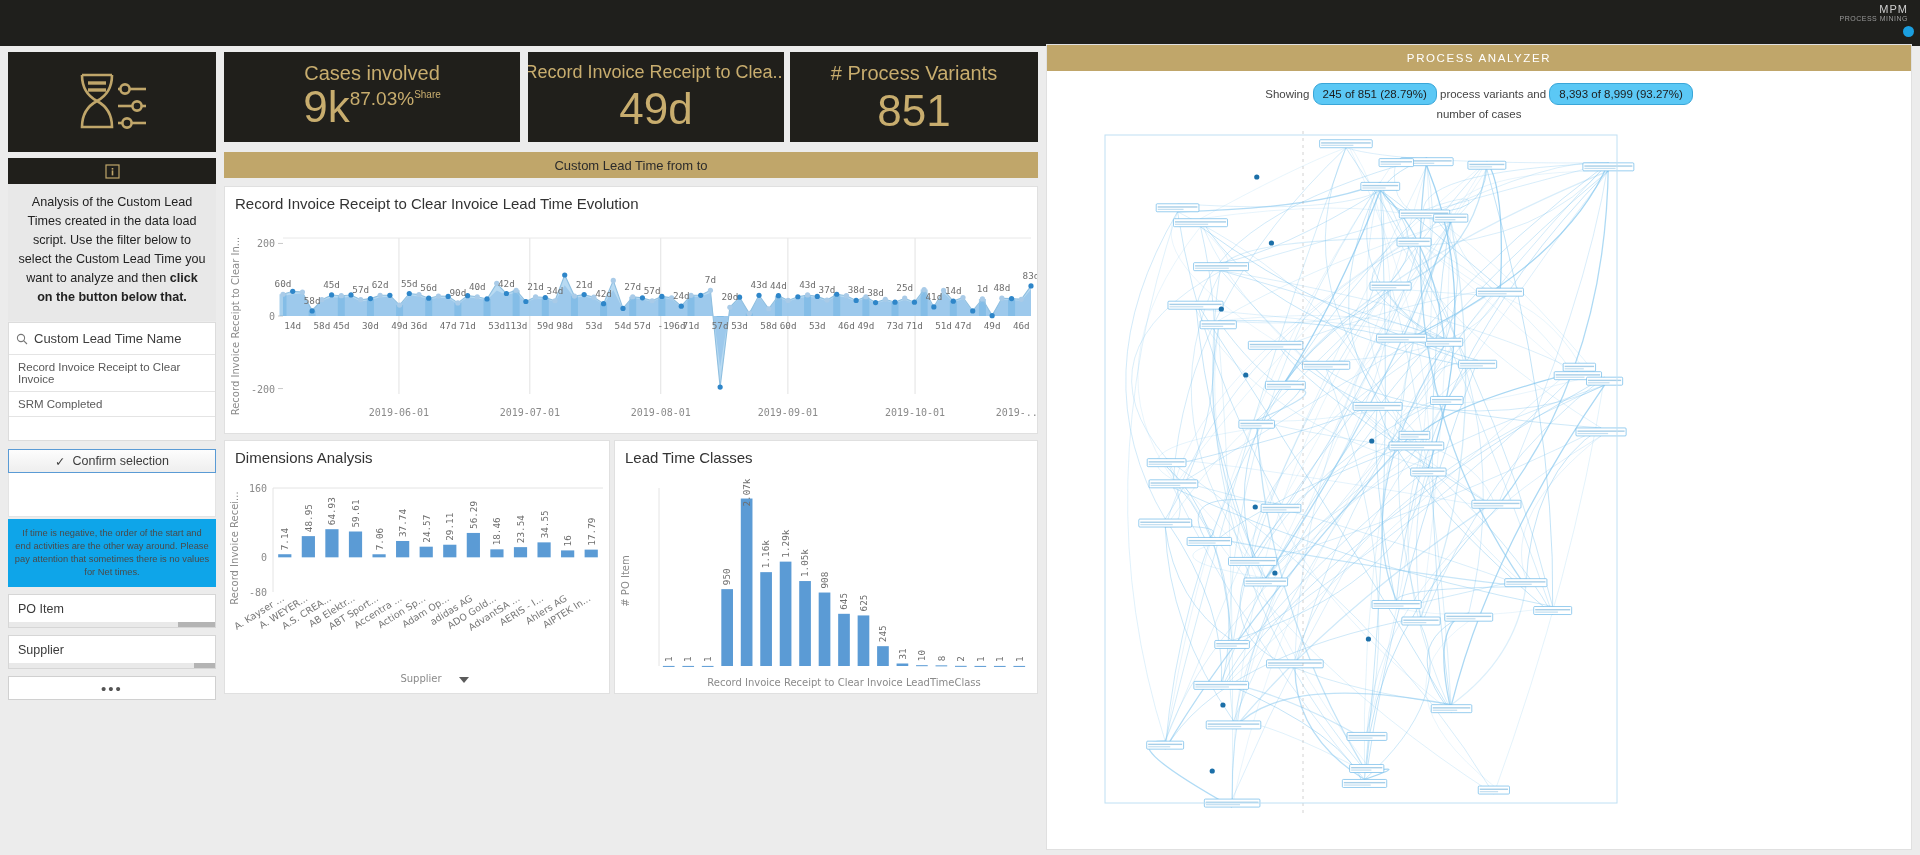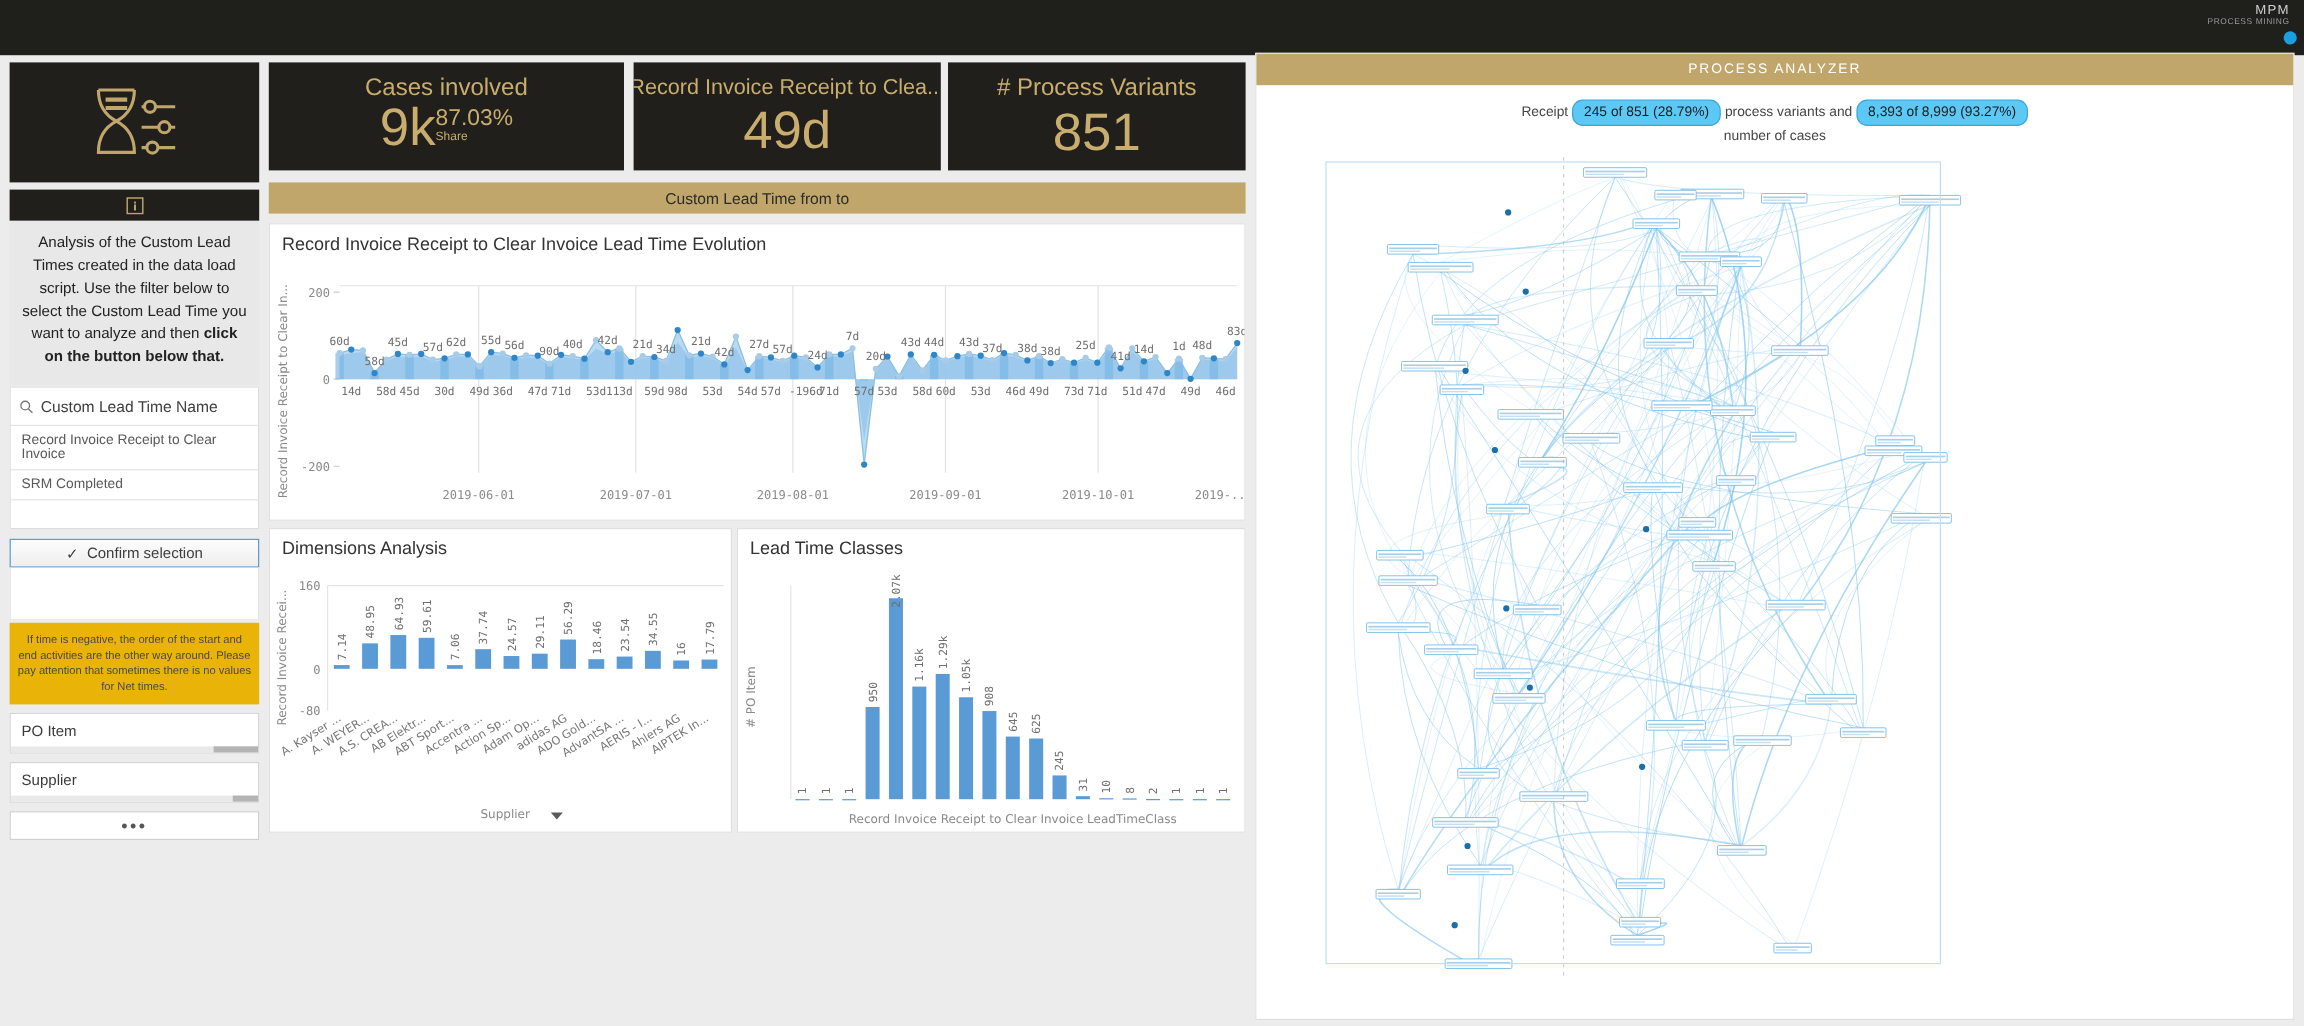--- a/index.html
+++ b/index.html
@@ -28,37 +28,37 @@
   .info-box b { font-weight:bold; }
   .filterbox { width:208px; background:#fff; margin-top:1px; border:1px solid #dcdcdc; }
   .filter-title { display:flex; align-items:center; gap:6px; padding:8px 8px 8px 7px;
       font-size:13px; color:#3d3d3d; }
   .fl-row { padding:6px 9px; font-size:11.5px; color:#595959; border-top:1px solid #e4e4e4;}
   .fl-row.empty { height:24px; }
   .confirm { width:208px; margin-top:8px; height:24px; border:1px solid #5a9bd5;
       background:linear-gradient(#fdfdfd,#eeeeee); display:flex; align-items:center;
       justify-content:center; gap:7px; font-size:12.5px; color:#3d3d3d; }
   .whitepad { width:208px; height:44px; background:#fff; border:1px solid #e4e4e4; border-top:none;}
-  .note { width:208px; background:#eab308; font-size:9.3px; color:#4a4a4a; text-align:center;
+  .note { width:208px; background:#0ea5e9; font-size:9.3px; color:#4a4a4a; text-align:center;
       padding:8px 6px; line-height:13px; margin-top:2px; }
   .lb { width:208px; margin-top:7px; background:#fff; border:1px solid #d6d6d6; }
   .lb .lbl { padding:7px 9px 6px 9px; font-size:12.5px; color:#3a3a3a; }
   .lb .bar { height:5px; background:#e9e9e9; position:relative; }
   .lb .bar i { position:absolute; right:0; top:0; height:5px; background:#b4b4b4; display:block;}
   .dots { width:208px; margin-top:7px; height:24px; border:1px solid #d0d0d0; background:#fff;
       display:flex; align-items:center; justify-content:center; color:#555; font-size:15px;
       letter-spacing:2px;}
 
   
   .kpi { position:absolute; background:#201f1b; display:flex; flex-direction:column;
       align-items:center; justify-content:flex-start; color:#c8ad6e; overflow:hidden;}
   .kpi .k-t { font-size:20px; margin-top:10px; white-space:nowrap; }
   .kpi .k-v { font-size:44px; line-height:48px; margin-top:2px; font-weight:300;}
   .kpiwrap { display:flex; align-items:flex-start; }
-  .sharebox { display:flex; flex-direction:column; align-items:flex-start; margin-top:4px;}
+  .sharebox { display:flex; flex-direction:row; align-items:flex-start; margin-top:4px;}
   .sharebox .p { font-size:19px; line-height:20px; }
   .sharebox .s { font-size:10px; line-height:11px; }
 
   
   .goldband { position:absolute; background:#c0a66a; color:#2b2b2b; font-size:13px;
       display:flex; align-items:center; justify-content:center; }
 
   
   .panel { position:absolute; background:#fff; border:1px solid #e0e0e0; }
   .panel h3 { font-size:15px; font-weight:normal; color:#333; padding:8px 0 4px 10px; }
@@ -573,21 +573,21 @@
         <svg width="18" height="18" viewBox="0 0 18 18">
           <circle cx="9" cy="9" r="7.2" fill="none" stroke="#3d3d3d" stroke-width="1.4"></circle>
           <circle cx="9" cy="9" r="3.4" fill="none" stroke="#3d3d3d" stroke-width="1.4"></circle>
         </svg>
       </div>
     </div>
 
   <div class="pa">
     <div class="pa-head">PROCESS ANALYZER</div>
     <div class="pa-sub">
-      <span>Receipt</span>
+      <span>Showing</span>
       <span class="pill">245 of 851 (28.79%)</span>
       <span>process variants and</span>
       <span class="pill">8,393 of 8,999 (93.27%)</span>
       <br>
       <span>number of cases</span>
     </div>
     <svg id="graph" width="864" height="720" viewBox="0 0 864 720" style="position:absolute;left:0;top:72px">
         <path d="M403.7321521158945,105.09922793651896 Q258.6310691426653,151.18800309867973 171.23464898217222,203.75736522849527" fill="none" stroke="#7fc4ee" stroke-width="0.65" opacity="0.34924441580625454"></path>
         <path d="M118.15866638680858,632.1513550300856 Q145.4544598122381,322.419126647254 377.5316874676066,92.9953956897349" fill="none" stroke="#7fc4ee" stroke-width="0.65" opacity="0.5886963607457916"></path>
         <path d="M452.93970516786896,179.16981512921387 Q458.9684857120591,72.23543170943643 439.8788121812413,44.24865723319755" fill="none" stroke="#7fc4ee" stroke-width="1.3" opacity="0.7103706302402404"></path>

